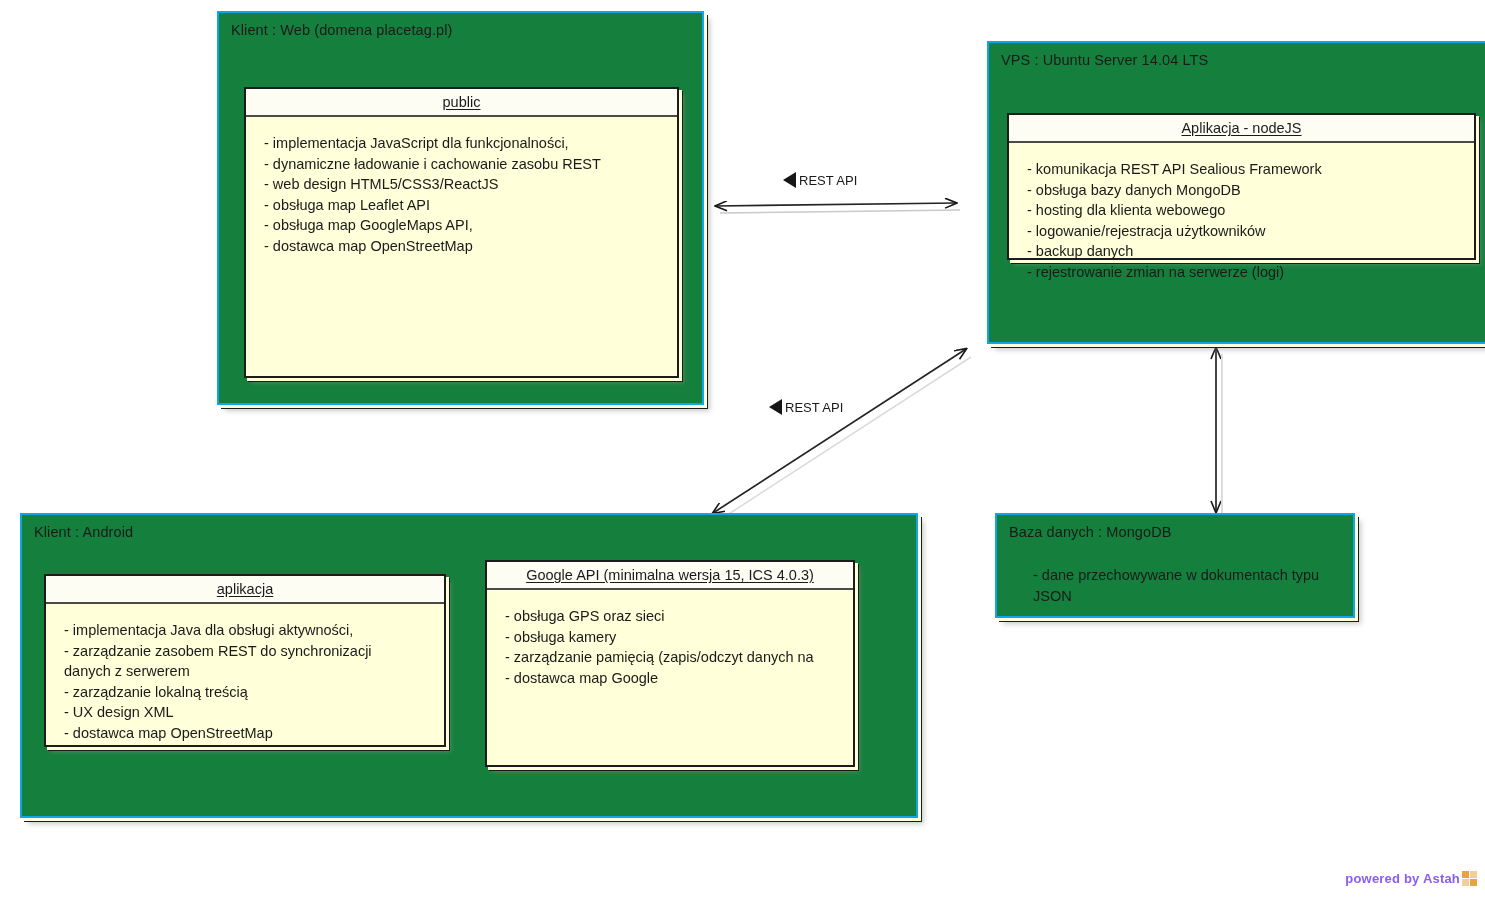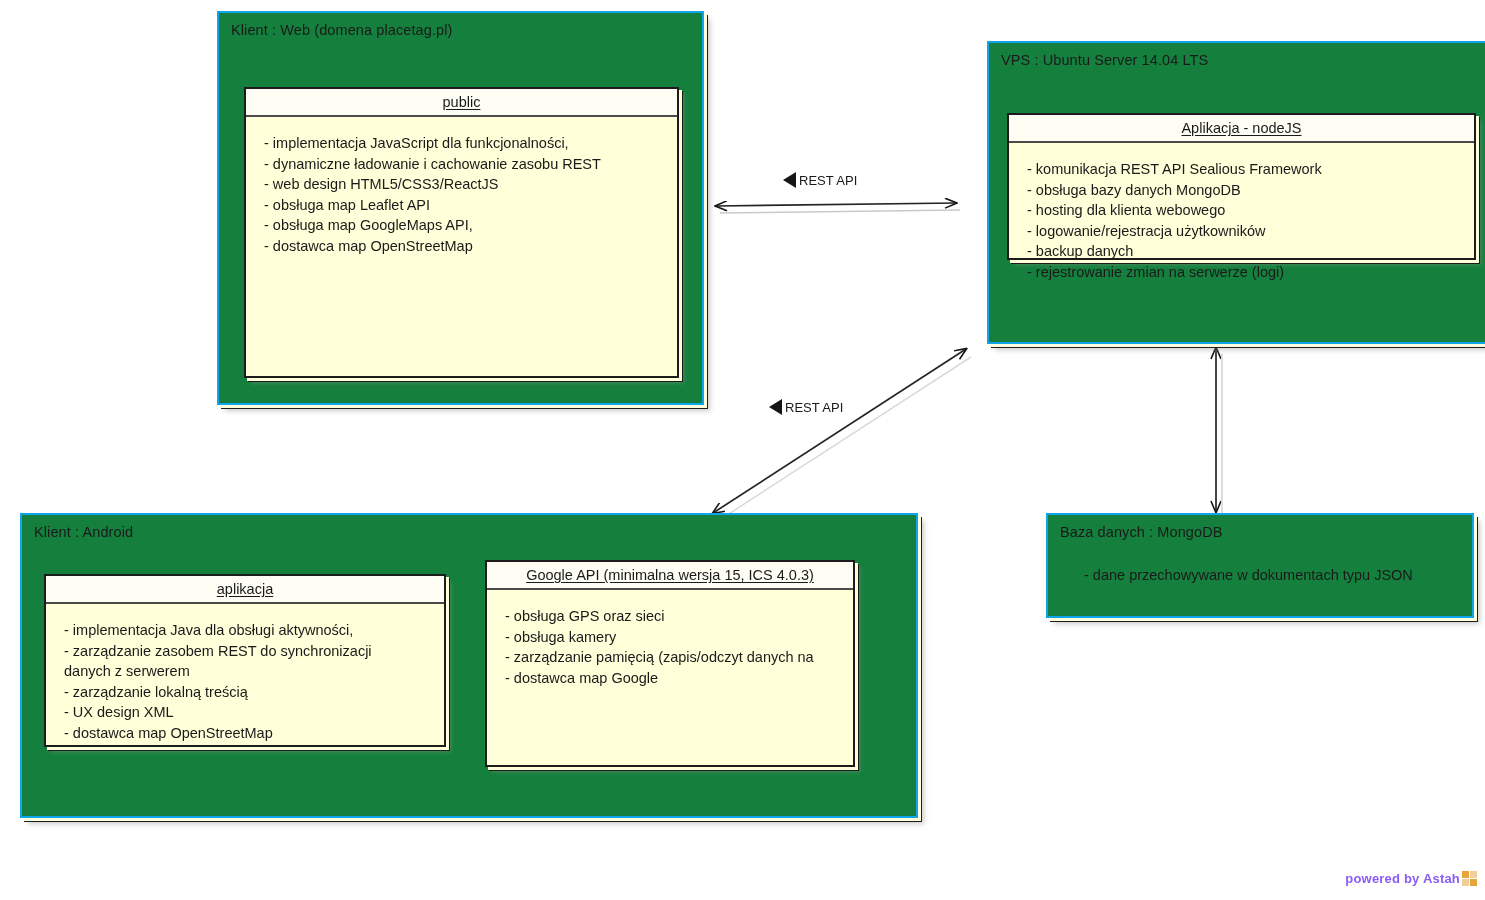--- a/index.html
+++ b/index.html
@@ -249,21 +249,21 @@
       </div>
       <div class="comp-body">
         <div class="line">- obsługa GPS oraz sieci</div>
         <div class="line">- obsługa kamery</div>
         <div class="line">- zarządzanie pamięcią (zapis/odczyt danych na</div>
         <div class="line">- dostawca map Google</div>
       </div>
     </div>
   </div>
 
-  <div class="node" style="left:1046px; top:513px; width:428px; height:105px;">
+  <div class="node" style="left:995px; top:513px; width:360px; height:105px;">
     <div class="node-title">Baza danych : MongoDB</div>
     <div class="plain-body" style="left:36px; top:50px;">
       <div class="line">- dane przechowywane w dokumentach typu JSON</div>
     </div>
   </div>
 
   <div class="watermark">
     <span>powered by Astah</span>
     <span class="wm-logo">
       <i style="background:#e8a33d"></i>

